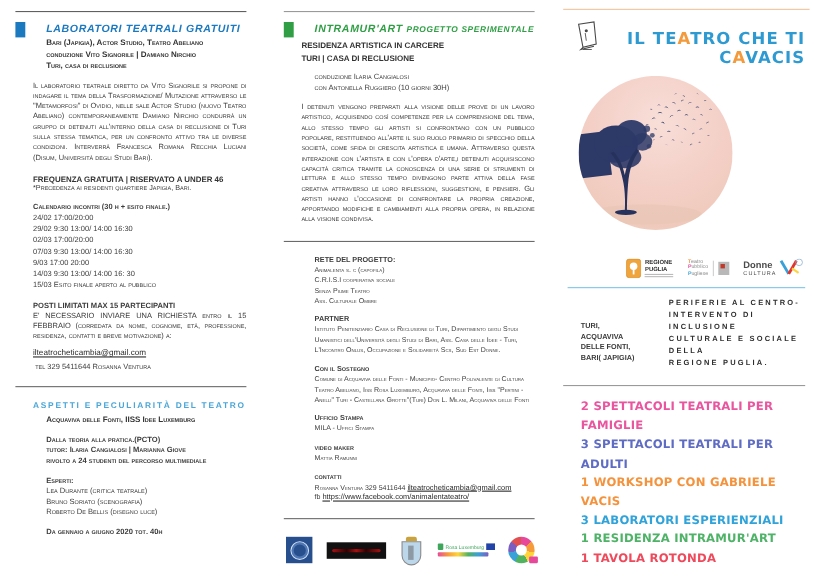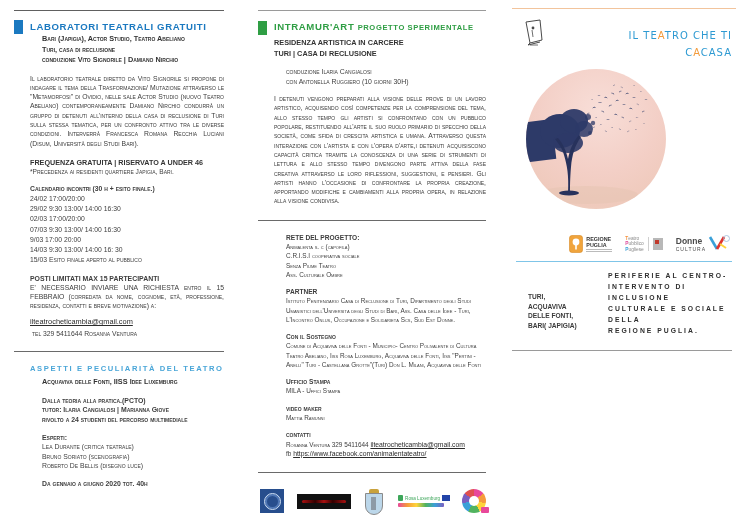--- a/index.html
+++ b/index.html
@@ -6,21 +6,21 @@
   body{width:740px;height:523px;background:#ffffff;font-family:"Liberation Sans",sans-serif;color:#3d3d3d;}
   .page{position:relative;width:740px;height:523px;background:#fff;overflow:hidden;}
   .col{position:absolute;top:10px;}
   .col1{left:14px;width:210px;}
   .col2{left:258px;width:228px;}
   .col3{left:512px;top:8px;width:224px;}
   .toprule{border-top:1.6px solid #606060;width:100%;margin-bottom:9px;}
   .toprule.peach{border-top:1.6px solid #f2c49c;}
   .sc{font-variant:small-caps;}
   .just{text-align:justify;}
-  .head-row{display:flex;align-items:center;gap:7px;}
+  .head-row{display:flex;align-items:center;gap:19px;font-style:italic;}
   .sq{width:9px;height:14px;flex:0 0 9px;margin-top:0;}
   .sq.blue{background:#1b79c0;}
   .sq.green{background:#2f9e44;}
   .h-main{font-size:9.6px;font-weight:bold;letter-spacing:0.6px;margin:0;line-height:14px;}
   .h-blue{color:#1b79c0;}
   .h-green{color:#2f9e44;}
   .h-suffix{font-size:7.6px;font-weight:bold;}
   .sub-lightblue{color:#4aa6d8;font-weight:bold;font-size:7.6px;letter-spacing:3.4px;margin:7px 0 5px 16px;}
   .indent{margin-left:28px;}
   .venue-line{font-size:7.3px;font-weight:bold;line-height:10.5px;color:#333;}
@@ -61,21 +61,21 @@
   .rosalux .name{font-size:4.6px;color:#3da65a;white-space:nowrap;}
   .rosalux .eu{width:8px;height:6px;background:#2244a8;position:relative;}
   .rosalux .rainbowtxt{height:4px;background:linear-gradient(90deg,#e84a9b,#f59b3c,#ffd43b,#51b35f,#3aa0d8,#7b5fc0);border-radius:1px;width:46px;}
   .wheel{width:24px;height:24px;border-radius:50%;background:conic-gradient(#e8489a 0 14%,#f59b3c 14% 28%,#ffd43b 28% 42%,#51b35f 42% 58%,#3aa0d8 58% 72%,#7b5fc0 72% 86%,#e05050 86% 100%);position:relative;}
   .wheel::after{content:"";position:absolute;left:7px;top:7px;width:10px;height:10px;border-radius:50%;background:#fff;}
   .wheel .tag{position:absolute;right:-3px;bottom:0;width:8px;height:6px;background:#e8489a;border-radius:1px;}
   
   .cover-top{display:flex;align-items:flex-start;margin-top:3px;}
   .sketch{flex:0 0 30px;margin-left:6px;}
   .titles{flex:1;text-align:right;padding-right:4px;margin-top:9px;}
-  .title-line{font-size:10px;font-weight:400;letter-spacing:1px;line-height:17px;font-family:"DejaVu Sans",sans-serif;}
+  .title-line{font-size:15px;font-weight:700;letter-spacing:1px;line-height:17px;font-family:"DejaVu Sans",sans-serif;}
   .photo-wrap{margin:8px 0 0 14px;width:140px;height:140px;}
   .sponsor-row{display:flex;justify-content:flex-end;align-items:center;gap:13px;margin-top:26px;padding-right:6px;}
   .rp{display:flex;align-items:center;gap:3px;}
   .rp-text .rp-name{font-size:5.4px;font-weight:bold;color:#333;line-height:6px;}
   .rp-text .hl{width:26px;height:1px;background:#bbb;margin-top:1px;}
   .tpp{display:flex;align-items:center;gap:4px;}
   .tpp-lines .tpp-line{font-size:4.8px;color:#8a8a8a;line-height:5.6px;}
   .tpp-lines .tpp-line:nth-child(1)::first-letter{color:#f5913c;font-weight:bold;}
   .tpp-lines .tpp-line:nth-child(2)::first-letter{color:#e0489a;font-weight:bold;}
   .tpp-lines .tpp-line:nth-child(3)::first-letter{color:#3aa0d8;font-weight:bold;}
@@ -101,22 +101,22 @@
 <div class="page">
 
   <section class="col col1">
     <div class="toprule"></div>
     <div class="head-row">
       <span class="sq blue"></span>
       <h1 class="h-main h-blue">LABORATORI TEATRALI GRATUITI</h1>
     </div>
     <div class="indent sc">
         <div class="venue-line">Bari (Japigia), Actor Studio, Teatro Abeliano</div>
+        <div class="venue-line">conduzione Vito Signorile | Damiano Nirchio</div>
         <div class="venue-line">Turi, casa di reclusione</div>
-        <div class="venue-line">conduzione Vito Signorile | Damiano Nirchio</div>
       </div>
     <p class="body-par sc just">Il laboratorio teatrale diretto da Vito Signorile si propone di indagare il tema della Trasformazione/ Mutazione attraverso le "Metamorfosi" di Ovidio, nelle sale Actor Studio (nuovo Teatro Abeliano) contemporaneamente Damiano Nirchio condurrà un gruppo di detenuti all'interno della casa di reclusione di Turi sulla stessa tematica, per un confronto attivo tra le diverse condizioni. Interverrà Francesca Romana Recchia Luciani (Disum, Università degli Studi Bari).</p>
     <div class="freq sc">FREQUENZA GRATUITA | RISERVATO A UNDER 46</div>
     <div class="note sc">*Precedenza ai residenti quartiere Japigia, Bari.</div>
     <div class="cal sc">
       <div class="cal-title">Calendario incontri (30 h +  esito finale.)</div>
       <div>
           <div class="cal-item">24/02  17:00/20:00</div>
           <div class="cal-item">29/02  9:30 13:00/ 14:00 16:30</div>
           <div class="cal-item">02/03  17:00/20:00</div>
@@ -234,21 +234,21 @@
       <svg class="sketch" width="26" height="30" viewBox="0 0 26 30">
         <g fill="none" stroke="#4a4a4a" stroke-width="1">
           <path d="M6 4 L20 2 L22 22 L10 25 Z"></path>
           <path d="M10 25 L8 27 L20 24"></path>
           <circle cx="13" cy="10" r="1.4" fill="#4a4a4a" stroke="none"></circle>
           <path d="M12 12 L13 19 M10 27 h8" stroke-width="0.8"></path>
         </g>
       </svg>
       <div class="titles">
         <div class="title-line"><span style="color: rgb(46, 154, 210);">IL TE</span><span style="color: rgb(243, 155, 60);">A</span><span style="color: rgb(46, 154, 210);">TRO CHE TI</span></div>
-        <div class="title-line"><span style="color: rgb(46, 154, 210);">C</span><span style="color: rgb(243, 155, 60);">A</span><span style="color: rgb(46, 154, 210);">CASA</span></div>
+        <div class="title-line"><span style="color: rgb(46, 154, 210);">C</span><span style="color: rgb(243, 155, 60);">A</span><span style="color: rgb(46, 154, 210);">VACIS</span></div>
       </div>
     </div>
 
     <div class="photo-wrap">
       <svg width="140" height="140" viewBox="0 0 140 140">
         <defs>
           <radialGradient id="sky" cx="52%" cy="30%" r="80%">
             <stop offset="0%" stop-color="#f8ded8"></stop>
             <stop offset="55%" stop-color="#f3cfc6"></stop>
             <stop offset="85%" stop-color="#efcabc"></stop>
@@ -367,15 +367,23 @@
       <div class="pnote">
           <div class="pnote-line">PERIFERIE AL CENTRO-</div>
           <div class="pnote-line">INTERVENTO DI INCLUSIONE</div>
           <div class="pnote-line">CULTURALE E SOCIALE DELLA</div>
           <div class="pnote-line">REGIONE PUGLIA.</div>
         </div>
     </div>
 
     <div class="grayrule"></div>
 
+    <div class="offers">
+        <div class="offer" style="color: rgb(233, 85, 158);">2 SPETTACOLI TEATRALI PER FAMIGLIE</div>
+        <div class="offer" style="color: rgb(95, 108, 196);">3 SPETTACOLI TEATRALI PER ADULTI</div>
+        <div class="offer" style="color: rgb(245, 146, 60);">1 WORKSHOP CON GABRIELE VACIS</div>
+        <div class="offer" style="color: rgb(47, 163, 218);">3 LABORATORI ESPERIENZIALI</div>
+        <div class="offer" style="color: rgb(78, 178, 103);">1 RESIDENZA INTRAMUR'ART</div>
+        <div class="offer" style="color: rgb(239, 74, 92);">1 TAVOLA ROTONDA</div>
+      </div>
 
   </section>
 </div>
 
 </body></html>

